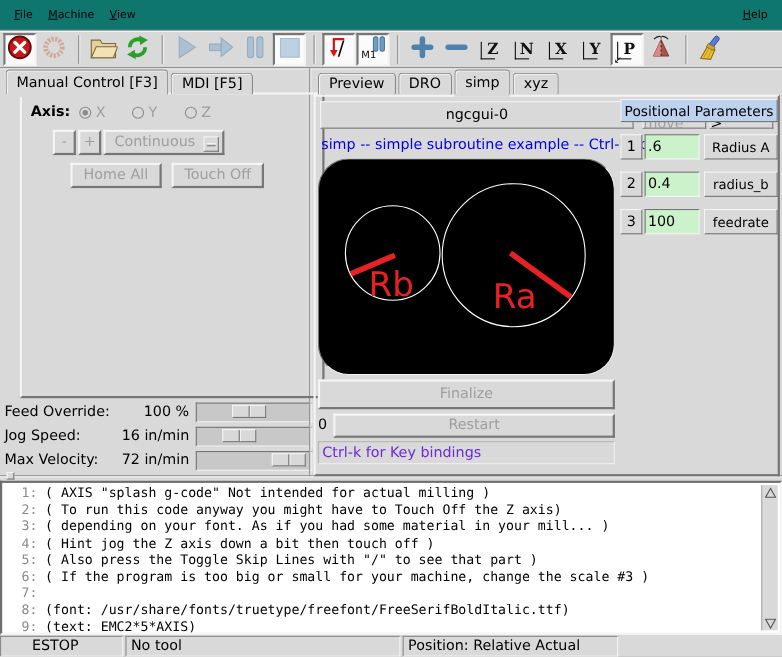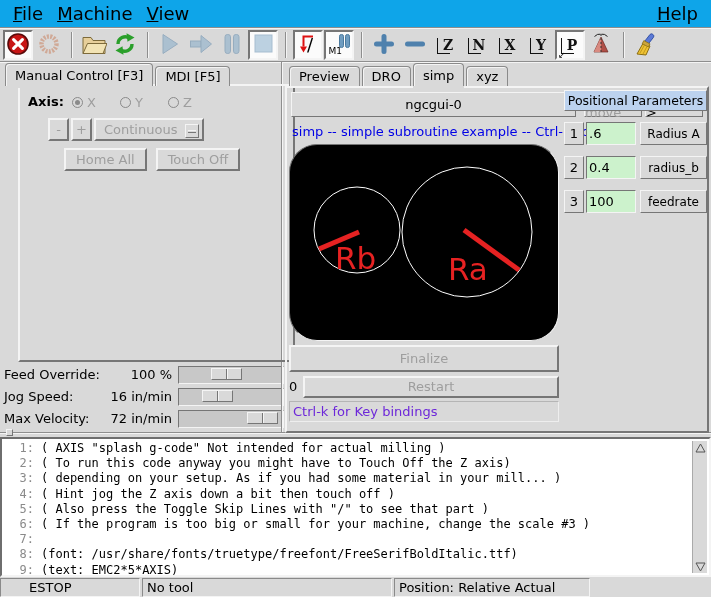--- a/index.html
+++ b/index.html
@@ -7,22 +7,22 @@
   #app { position:relative; width:711px; height:597px; background:#d9d9d9;
          font-family:"DejaVu Sans",sans-serif; font-size:13px; color:#000; overflow:hidden; }
 
   .raised  { border:2px solid; border-color:#f4f4f4 #767676 #767676 #f4f4f4; }
   .raised1 { border:1px solid; border-color:#f4f4f4 #767676 #767676 #f4f4f4; }
   .sunken1 { border:1px solid; border-color:#767676 #f4f4f4 #f4f4f4 #767676; }
   .disabled { color:#9e9e9e !important; }
 
   
   .menubar { position:absolute; top:0; left:0; width:711px; height:27px;
-             display:flex; align-items:center; padding:0 6px; background:#0ea5e9;
-             box-shadow: 0 1px 0 #8e8e8e, 0 2px 0 #f4f4f4; font-size:18px; }
+             display:flex; align-items:center; padding:0 6px; background:#0f766e;
+             box-shadow: 0 1px 0 #8e8e8e, 0 2px 0 #f4f4f4; font-size:10px; }
   .menu-item { display:inline-block; padding:2px 7px; cursor:default; }
   .menu-item::first-letter { text-decoration:underline; }
   .menu-help { margin-left:auto; }
 
   
   .toolbar { position:absolute; top:29px; left:0; width:711px; height:32px;
              display:flex; align-items:center; padding-left:3px;
              box-shadow: 0 1px 0 #8e8e8e, 0 2px 0 #f4f4f4; }
   .tbtn { width:30px; height:30px; display:flex; align-items:center; justify-content:center;
           background:#d9d9d9; border:2px solid #d9d9d9; margin-right:1px; }
@@ -117,21 +117,21 @@
   .gsb { position:absolute; right:2px; top:2px; bottom:2px; width:15px; background:#d9d9d9;
          border-left:1px solid #aaa; }
   .gsb .arr { position:absolute; left:1px; width:13px; height:13px; display:flex;
               align-items:center; justify-content:center; }
   .gsb .arr.up { top:0; } .gsb .arr.down { bottom:0; }
 
   
   .statusbar { position:absolute; top:578px; left:0; width:711px; height:19px; display:flex; }
   .sbox { border:1px solid; border-color:#8a8a8a #f4f4f4 #f4f4f4 #8a8a8a; background:#d9d9d9;
           display:flex; align-items:center; padding-left:4px; margin-right:2px; white-space:nowrap; }
-  .sb1 { width:140px;padding-left:28px; } .sb2 { width:250px; } .sb3 { width:196px; }
+  .sb1 { width:112px;padding-left:28px; } .sb2 { width:250px; } .sb3 { width:196px; }
 </style>
 </head>
 <body>
 
 <div id="app">
 
   <div class="menubar">
     <span class="menu-item">File</span>
     <span class="menu-item">Machine</span>
     <span class="menu-item">View</span>
@@ -405,21 +405,21 @@
         <div class="p-num raised1">3</div>
         <div class="p-entry sunken1">100</div>
         <div class="p-name raised1">feedrate</div>
       </div>
     </div>
   </div>
 
   <div class="gcode">
     <div class="gl"><span class="ln">1:</span><span class="lt">( AXIS "splash g-code" Not intended for actual milling )</span></div>
     <div class="gl"><span class="ln">2:</span><span class="lt">( To run this code anyway you might have to Touch Off the Z axis)</span></div>
-    <div class="gl"><span class="ln">3:</span><span class="lt">( depending on your setup. As if you had some material in your mill... )</span></div>
+    <div class="gl"><span class="ln">3:</span><span class="lt">( depending on your font. As if you had some material in your mill... )</span></div>
     <div class="gl"><span class="ln">4:</span><span class="lt">( Hint jog the Z axis down a bit then touch off )</span></div>
     <div class="gl"><span class="ln">5:</span><span class="lt">( Also press the Toggle Skip Lines with "/" to see that part )</span></div>
     <div class="gl"><span class="ln">6:</span><span class="lt">( If the program is too big or small for your machine, change the scale #3 )</span></div>
     <div class="gl"><span class="ln">7:</span><span class="lt"></span></div>
     <div class="gl"><span class="ln">8:</span><span class="lt">(font: /usr/share/fonts/truetype/freefont/FreeSerifBoldItalic.ttf)</span></div>
     <div class="gl"><span class="ln">9:</span><span class="lt">(text: EMC2*5*AXIS)</span></div>
     <div class="gsb">
       <span class="arr up">
         <svg width="11" height="10" viewBox="0 0 11 10">
             <polygon points="5.5,1 10,9 1,9" fill="#d9d9d9" stroke="#555"></polygon>

